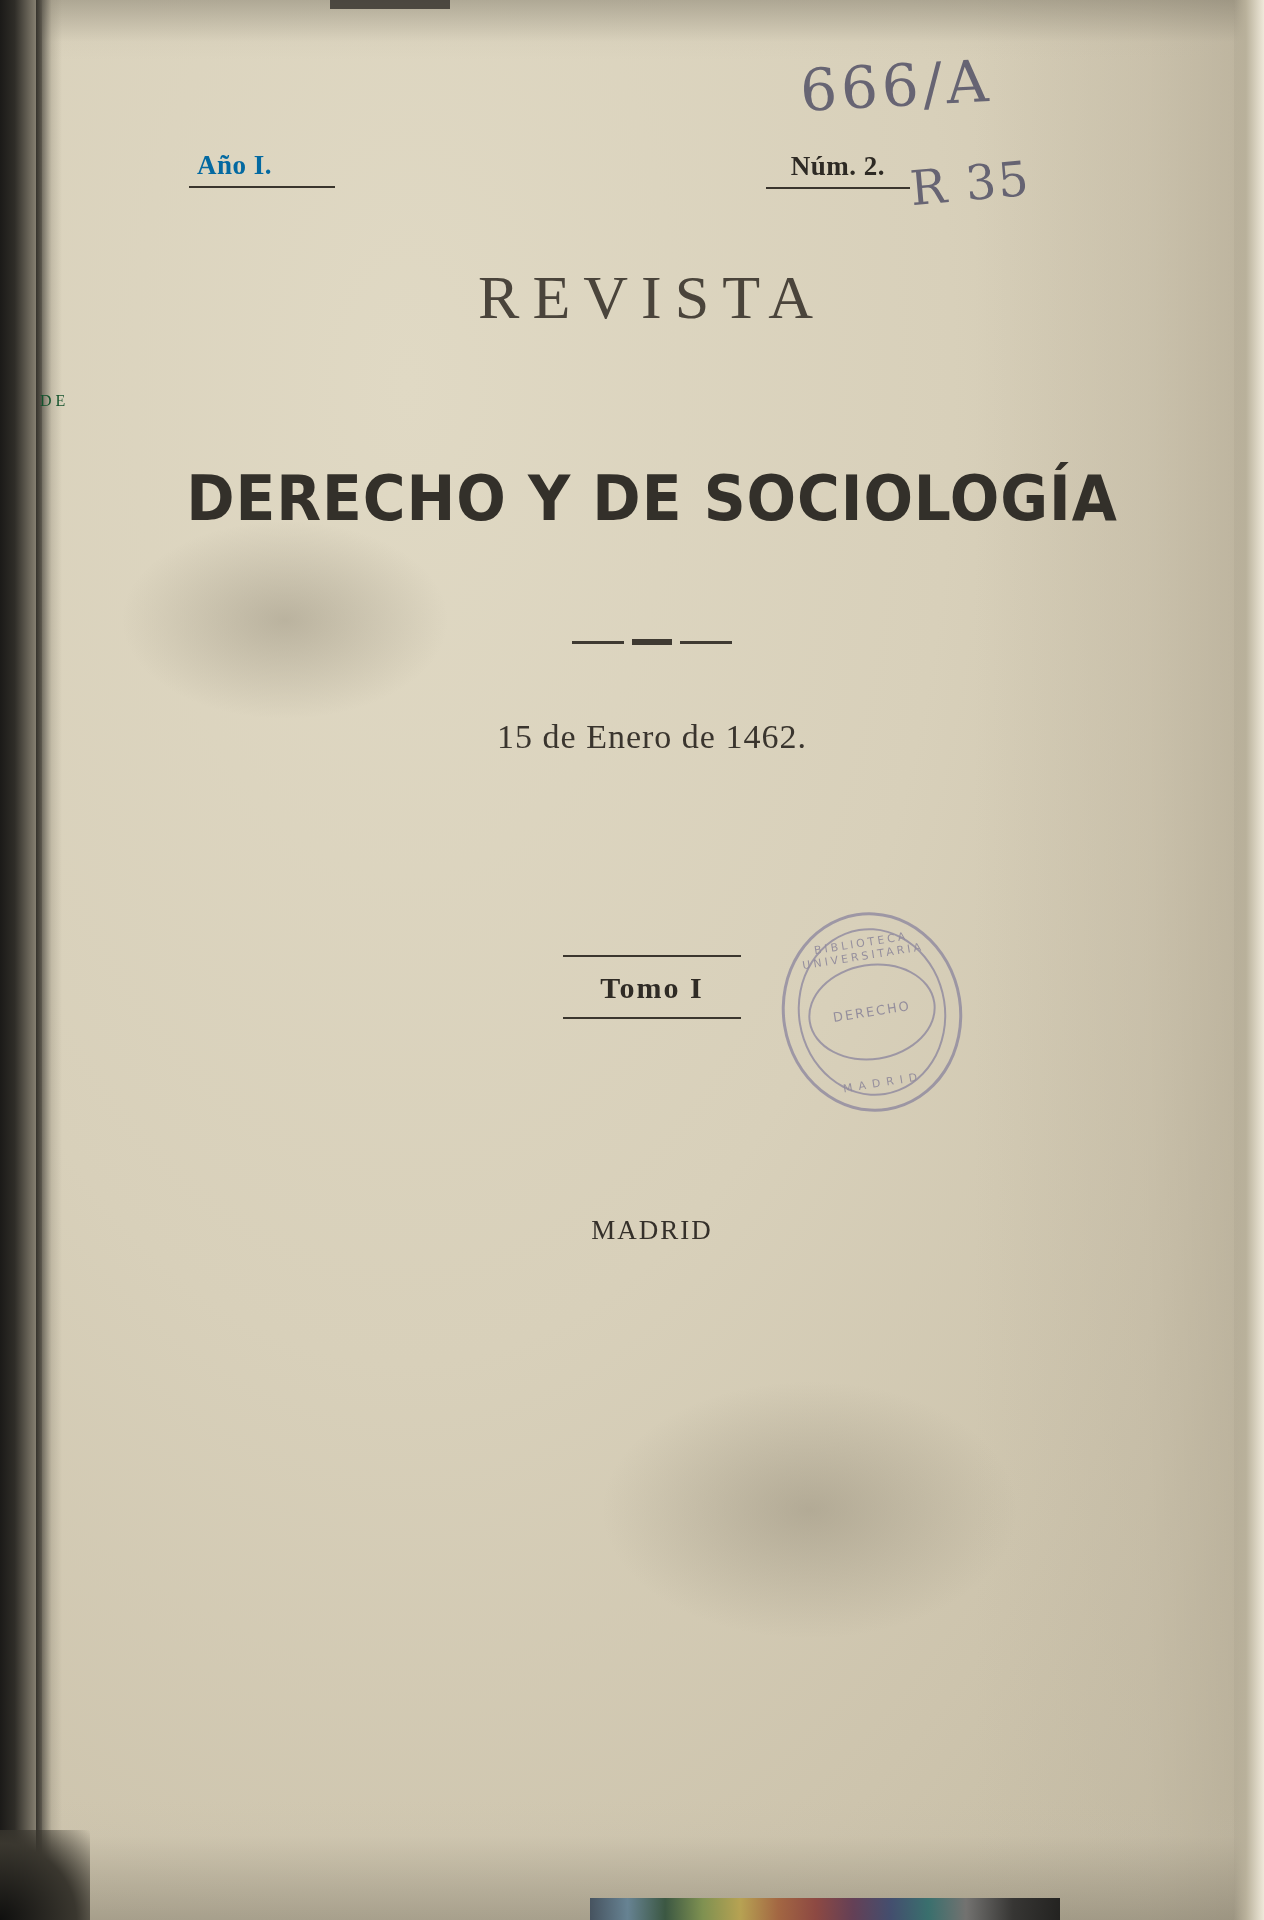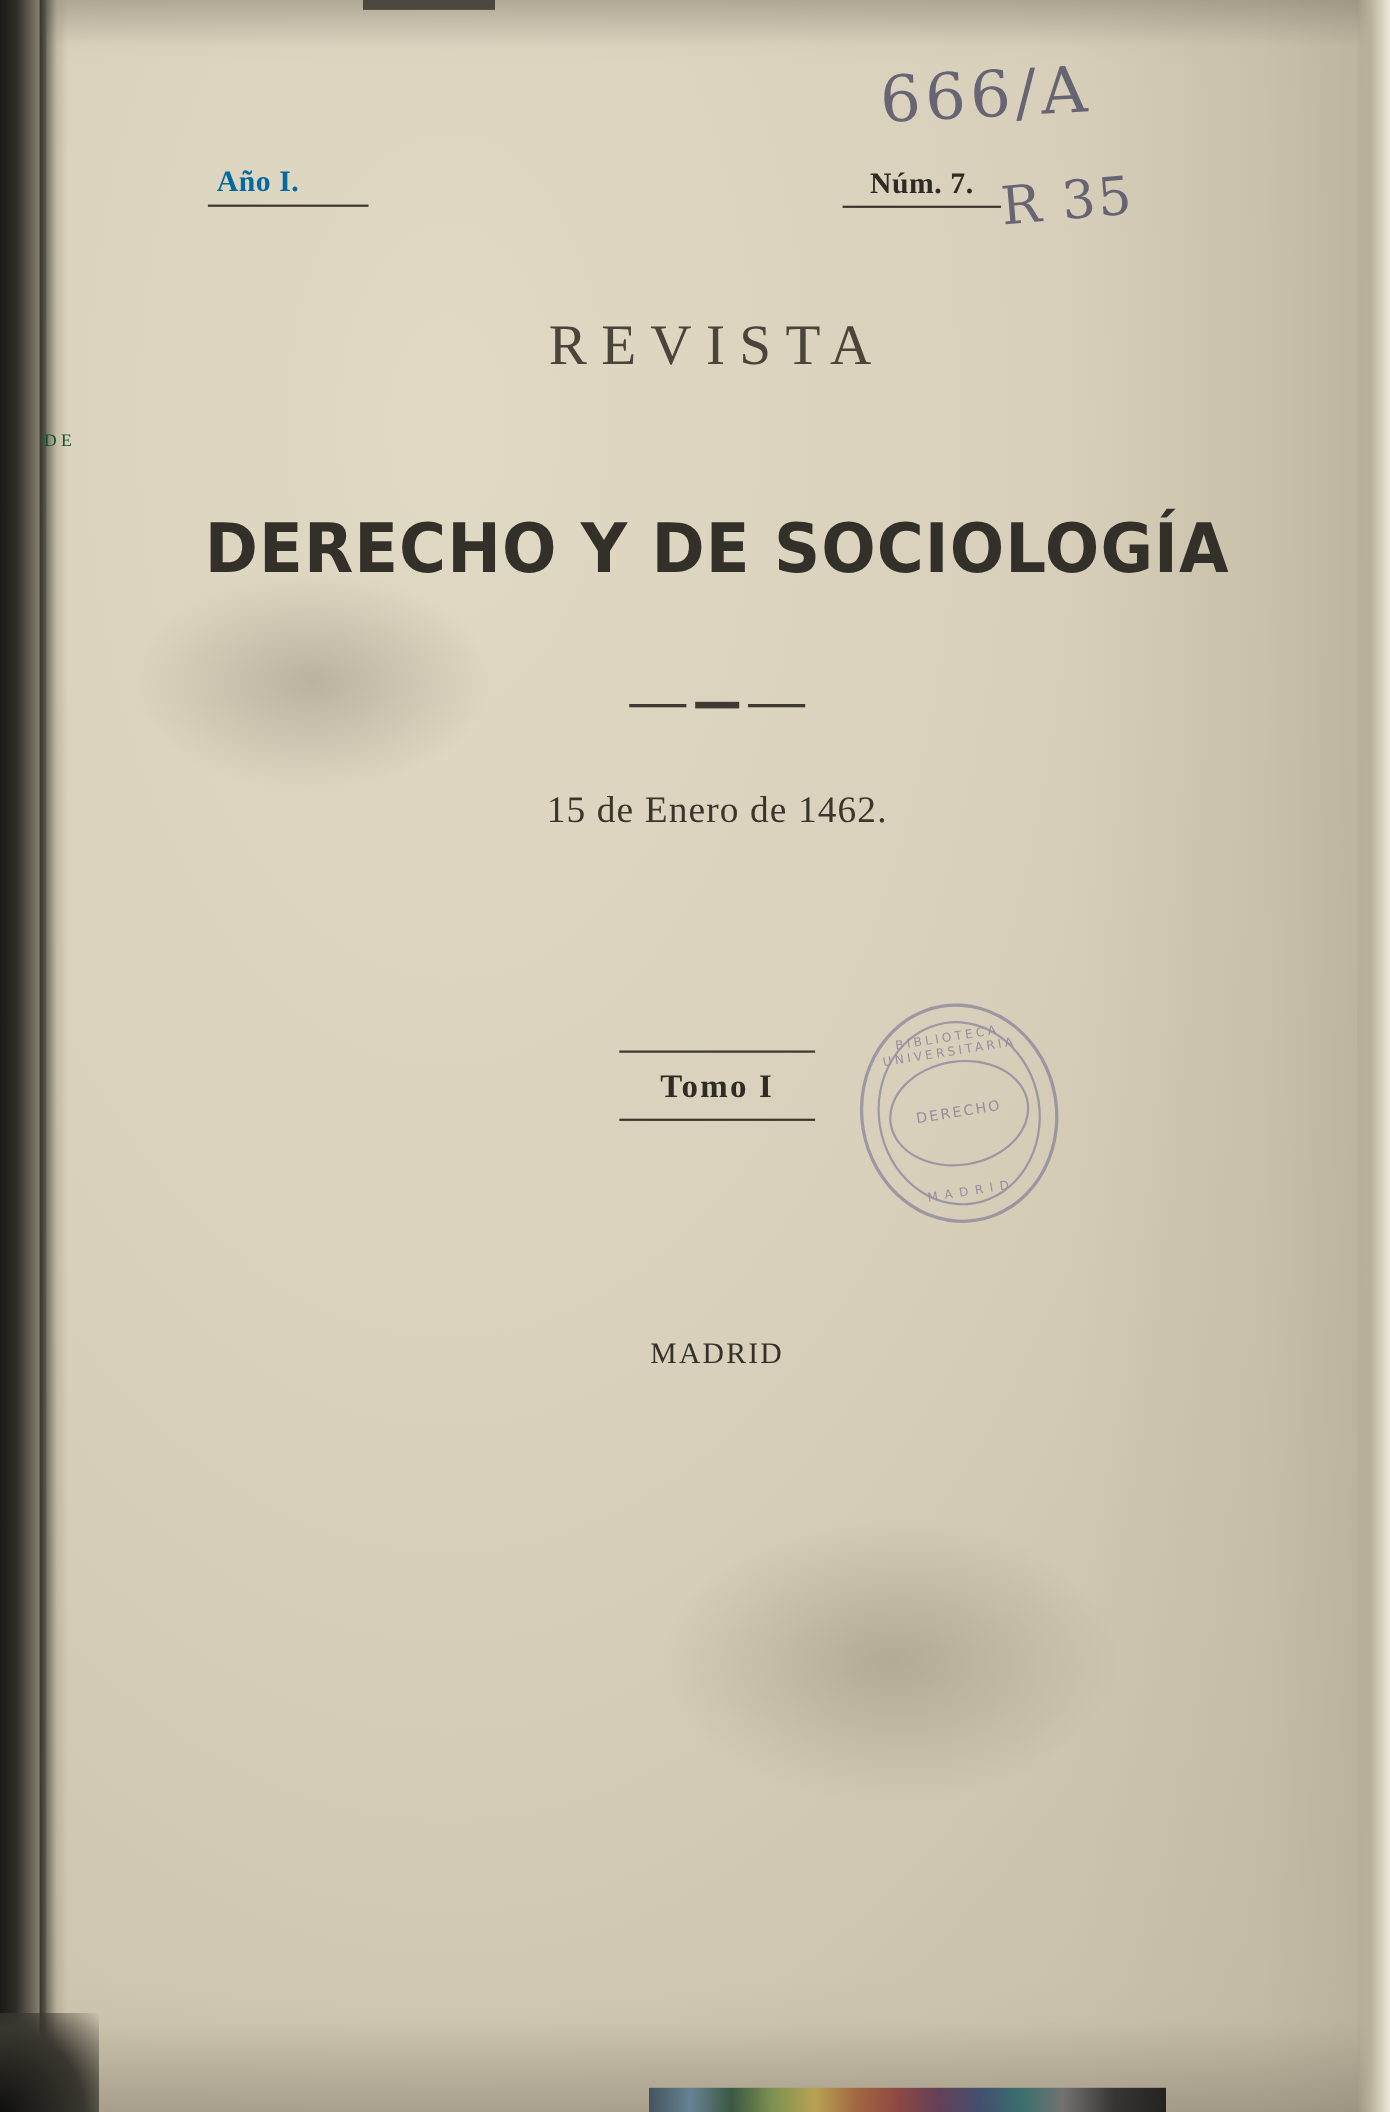--- a/index.html
+++ b/index.html
@@ -130,25 +130,24 @@
     background: #3a352d;
     width: 144px;
     margin-left: 8px;
   }
 
   .title-main {
     position: absolute;
     top: 262px;
     left: 0; width: 100%;
     text-align: center;
-    font-size: 52px;
+    font-size: 62px;
     letter-spacing: 13px;
     color: #4a443b;
     font-family: "Liberation Serif", serif;
-    margin-top: 23px;
   }
   .title-de {
     position: absolute;
     top: 392px;
     left: 0; width: 100%;
     font-size: 16px;
     letter-spacing: 4px;
     color: #14532d;
   }
   .title-sub {
@@ -320,21 +319,21 @@
   <div class="smudge" style="left:600px; top:1380px; width:420px; height:260px;"></div>
 
   <div class="content">
 
     <div class="line-issue">
       <div class="issue-left">
         <span>Año I.</span>
         <div class="rule"></div>
       </div>
       <div class="issue-right">
-        <span>Núm. 7.</span>
+        <span>Núm. 2.</span>
         <div class="rule"></div>
       </div>
     </div>
 
     <div class="title-main">REVISTA</div>
     <div class="title-de">DE</div>
     <div class="title-sub">DERECHO Y DE SOCIOLOGÍA</div>
 
     <div class="ornament">
       <span class="seg s1"></span><span class="seg s2"></span><span class="seg s3"></span>

